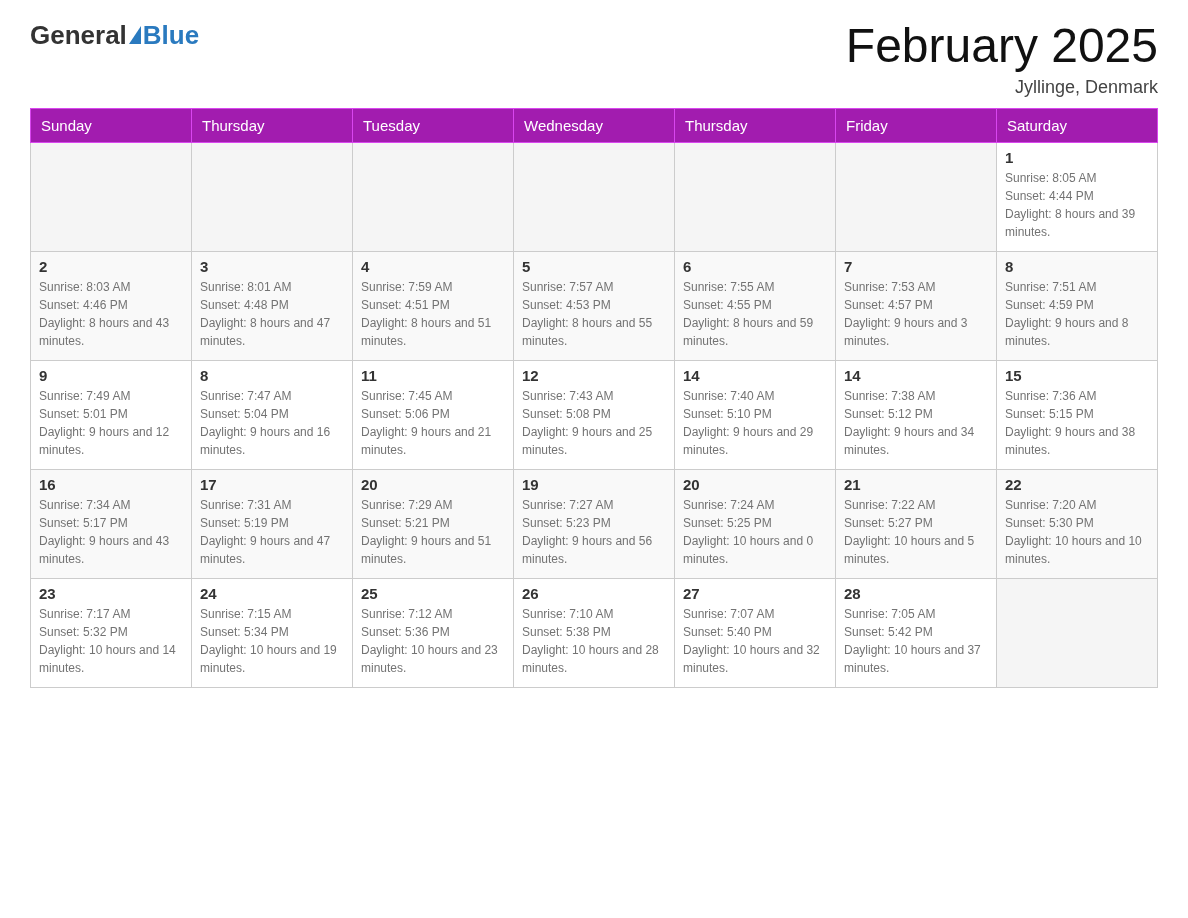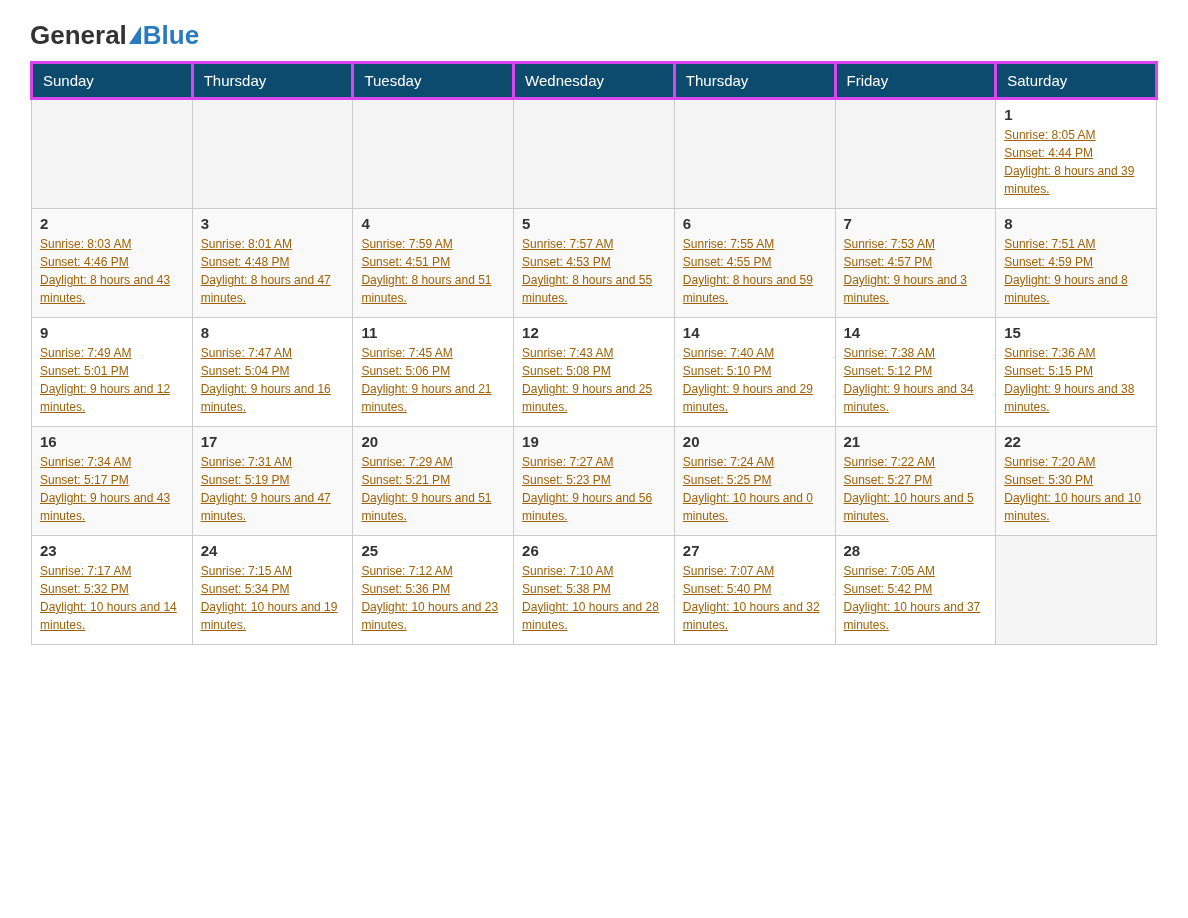--- a/index.html
+++ b/index.html
@@ -37,27 +37,27 @@
       font-size: 18px;
       color: #444;
       margin-top: 4px;
     }
     .calendar {
       width: 100%;
       border-collapse: collapse;
       margin-top: 8px;
     }
     .calendar th {
-      background-color: #0c4a6e;
+      background-color: #a21caf;
       color: #fff;
       font-size: 15px;
       font-weight: normal;
       padding: 8px 10px;
       text-align: left;
-      border: 3px solid #d946ef;
+      border: 1px solid #d946ef;
     }
     .calendar td {
       vertical-align: top;
       padding: 6px 8px 10px 8px;
       border: 1px solid #ccc;
       width: 14.28%;
       font-size: 12.5px;
       color: #333;
       min-height: 90px;
     }
@@ -69,22 +69,21 @@
     }
     .day-number {
       font-size: 15px;
       font-weight: bold;
       display: block;
       margin-bottom: 3px;
     }
     .sun-info {
       font-size: 12px;
       line-height: 1.5;
-      color: #a16207;
-      text-decoration: underline;
+      color: #737373;
     }
     .empty-cell { background: #f5f5f5 !important; }
     .logo-wrapper {
       display: flex;
       flex-direction: row;
       align-items: flex-start;
     }
     .logo-line1 {
       font-size: 26px;
       font-weight: bold;
@@ -102,20 +101,24 @@
 </head>
 <body>
 
 <div class="header">
   <div class="logo-wrapper">
     <div class="logo-line1">
       <span>General</span>
       <span class="logo-triangle"></span>
     </div>
     <div class="logo-line2">Blue</div>
+  </div>
+  <div class="title-block">
+    <div class="month-title">February 2025</div>
+    <div class="location">Jyllinge, Denmark</div>
   </div>
 </div>
 
 <table class="calendar">
   <thead>
     <tr>
     <th>Sunday</th>
         <th>Thursday</th>
         <th>Tuesday</th>
         <th>Wednesday</th>

